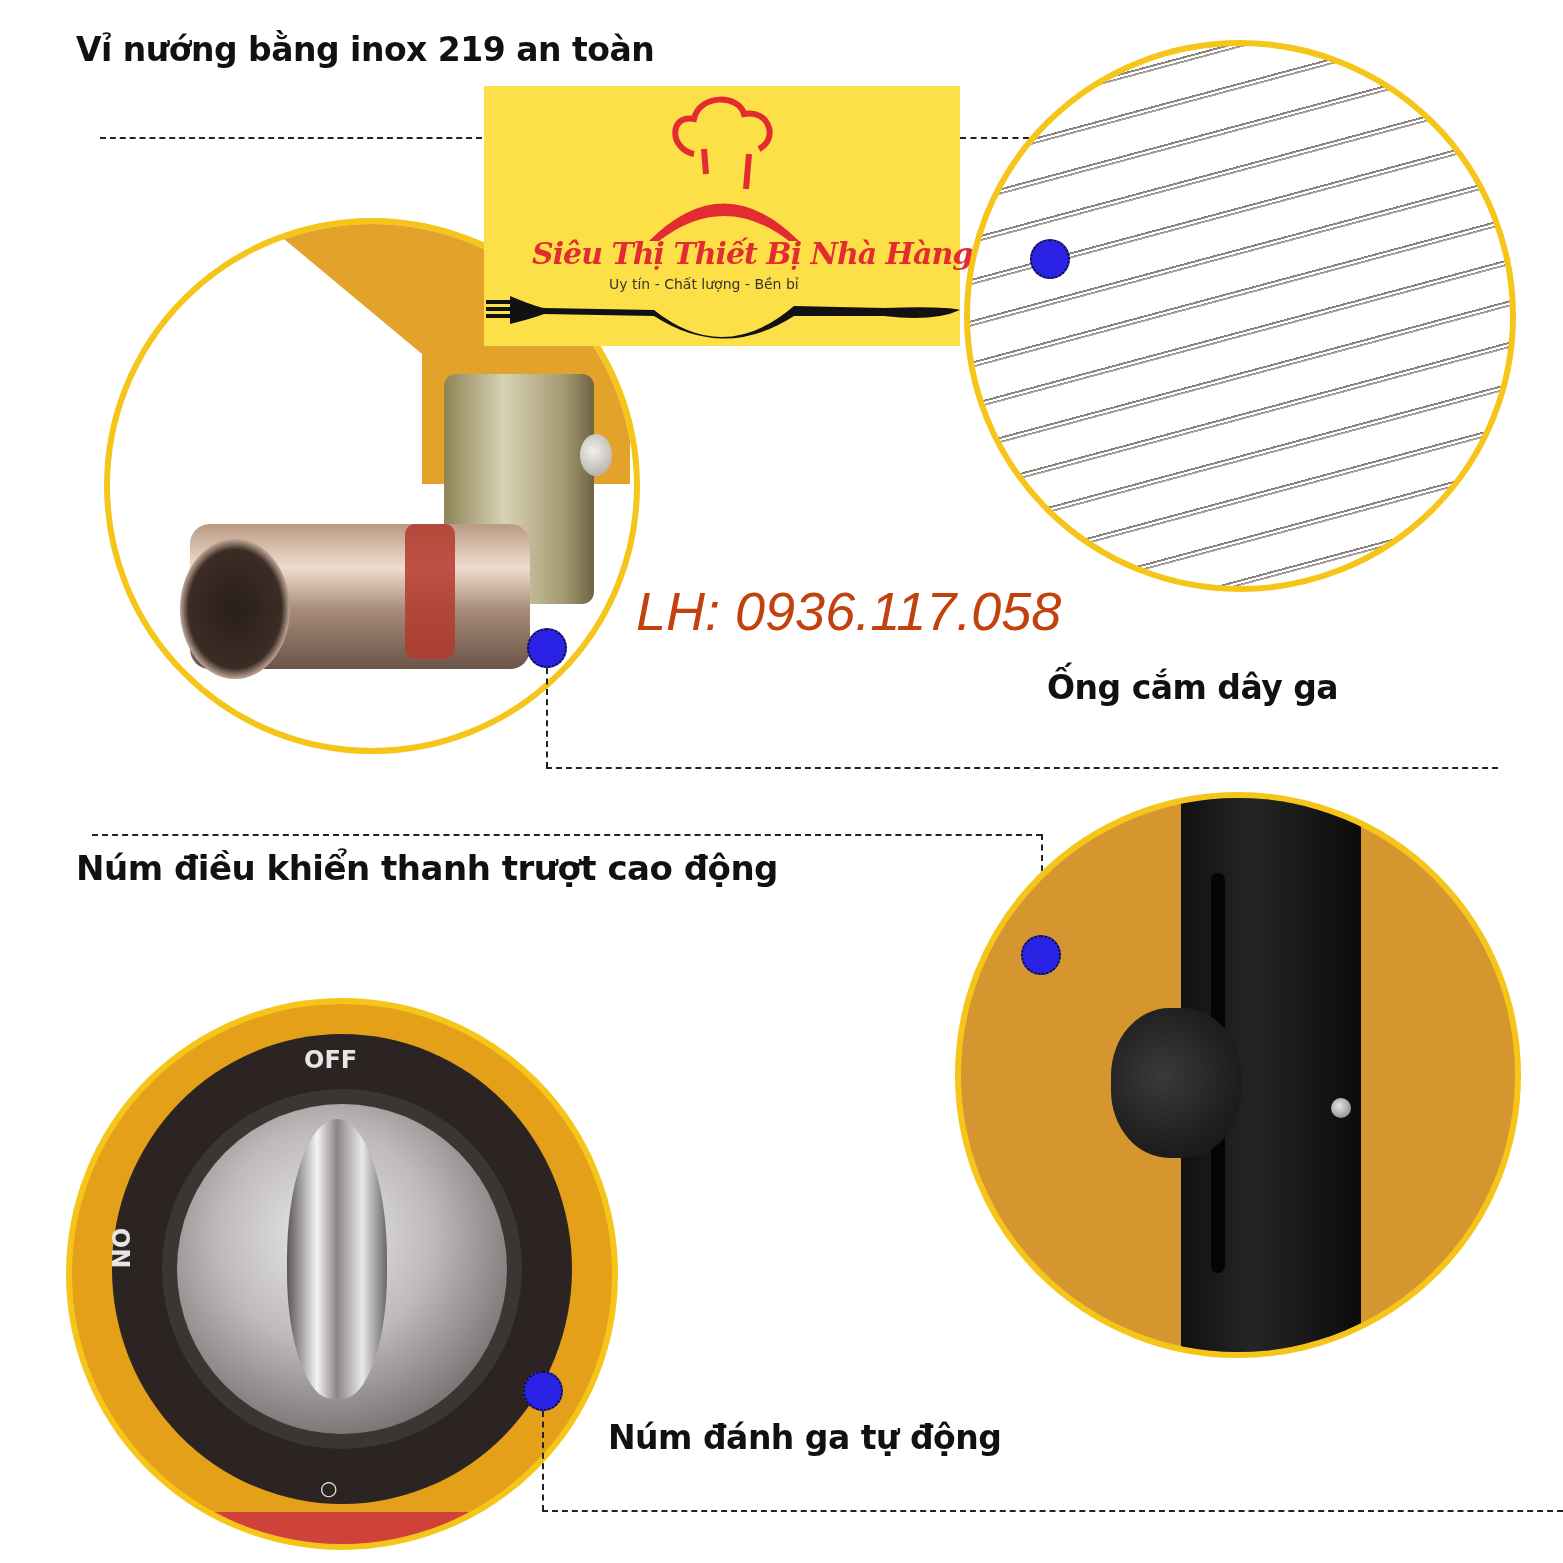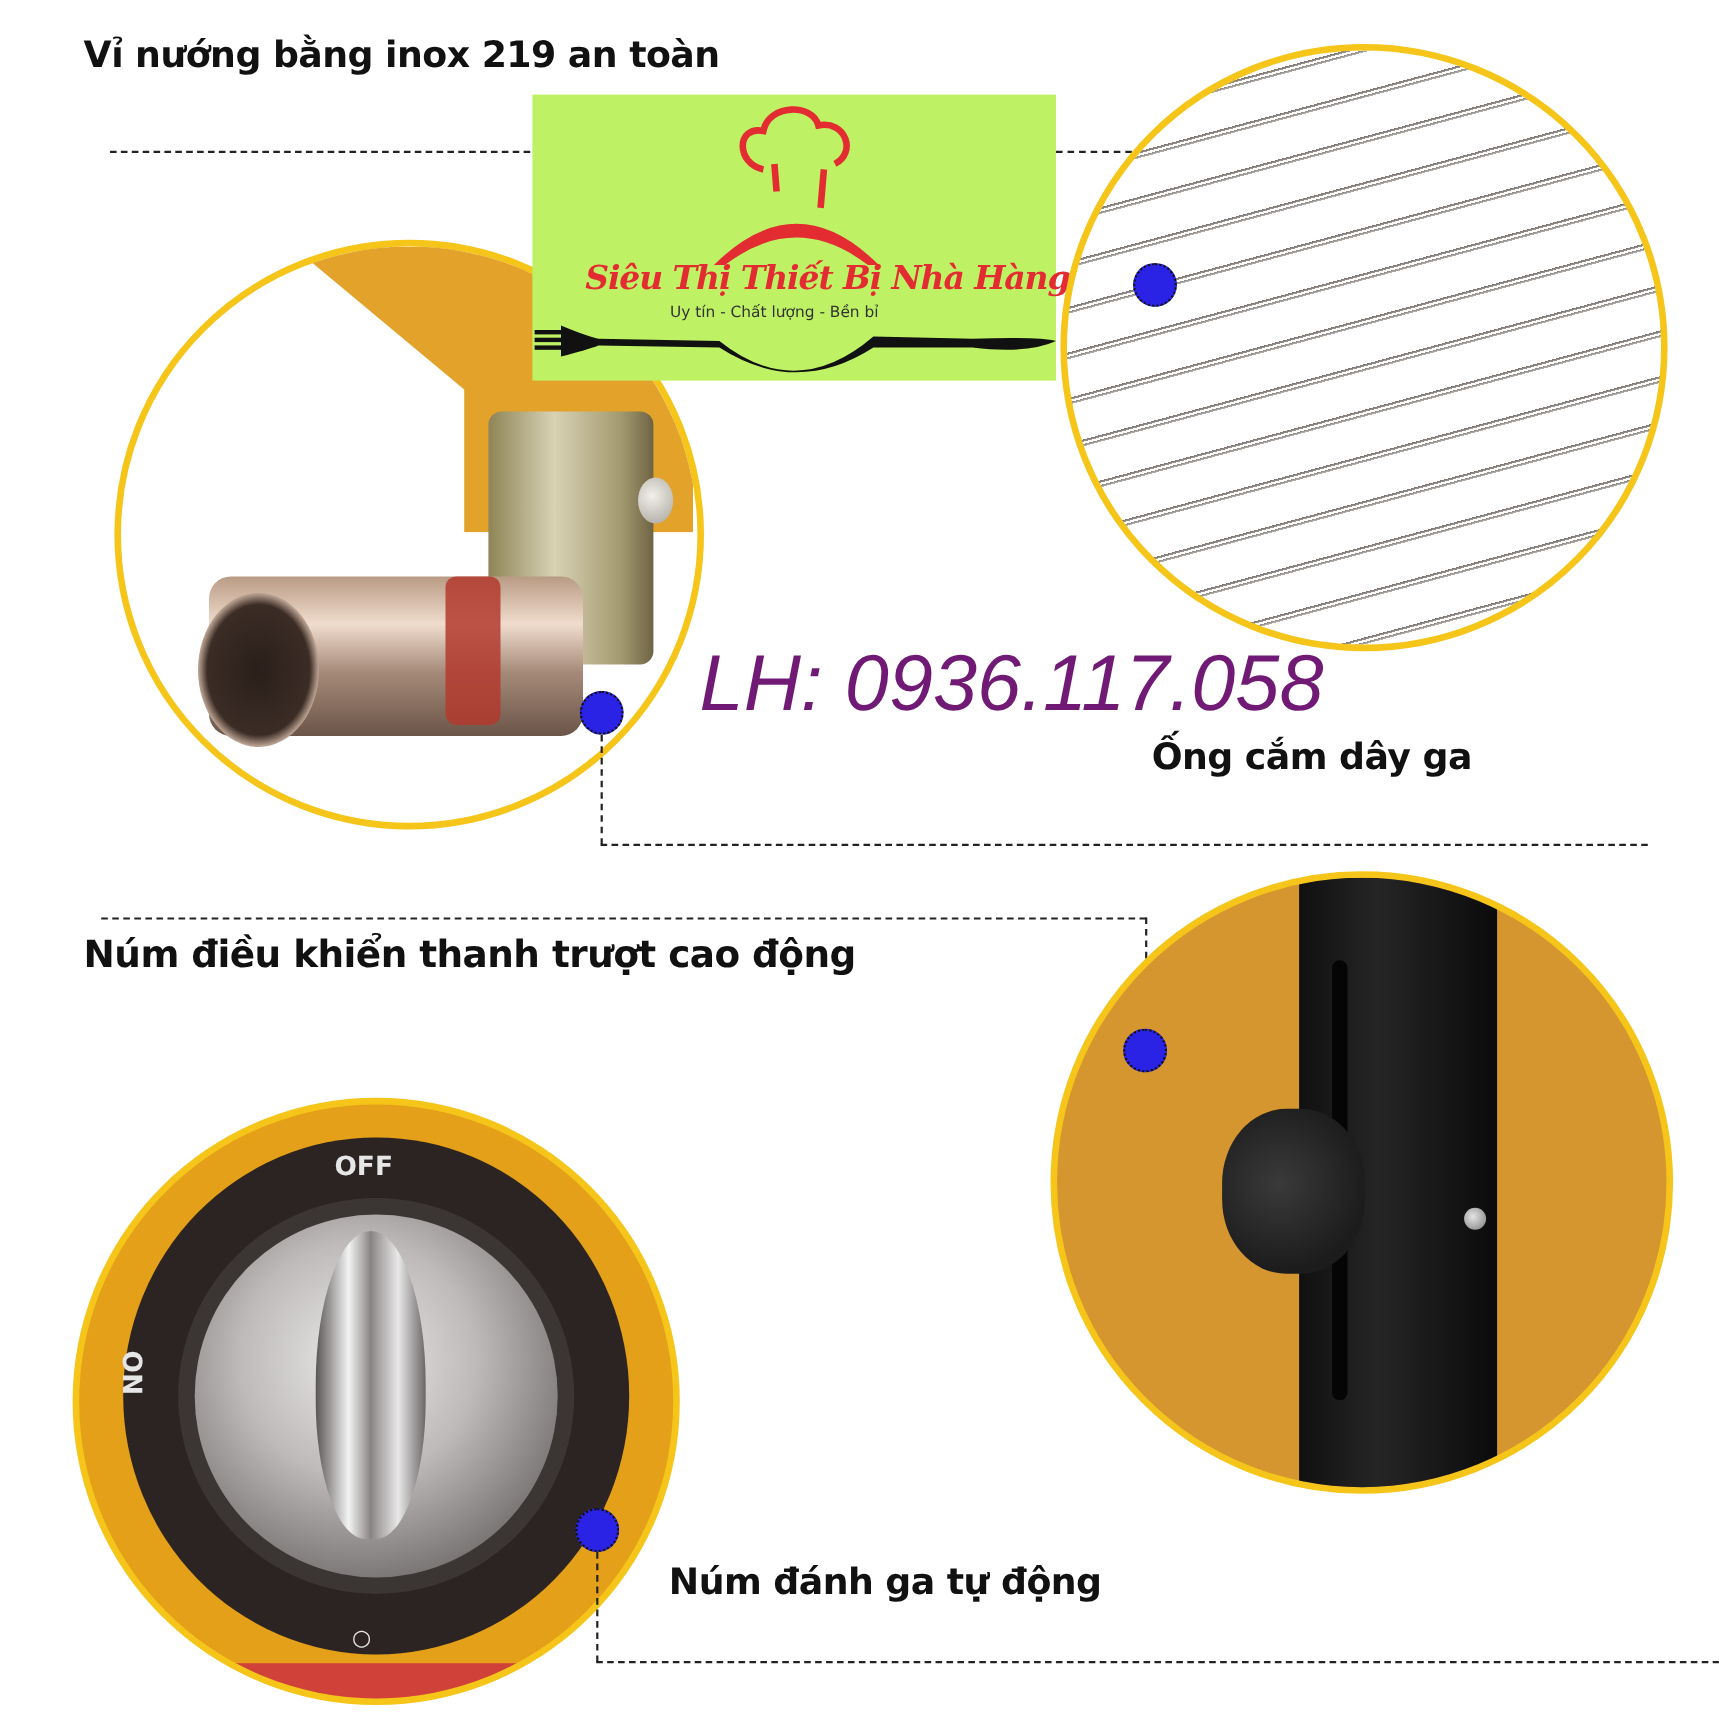--- a/index.html
+++ b/index.html
@@ -97,36 +97,36 @@
     position: absolute; border-radius: 50% 50% 45% 45%;
     background: linear-gradient(90deg, #5a5655 0%, #f3f3f3 30%, #8a8584 50%, #e8e8e8 75%, #6b6766 100%);
   }
   .knob .red-band { position: absolute; background: #d0413a; }
   .dial-text {
     position: absolute; color: #e6e6e6; font-weight: bold;
     font-family: "DejaVu Sans", sans-serif;
   }
 
   
-  .logo-box { position: absolute; background: #bef264; }
+  .logo-box { position: absolute; background: #fde047; }
   .logo-title {
     position: absolute;
     font-family: "DejaVu Serif", serif;
     font-style: italic; font-weight: bold;
     color: #e32b32; font-size: 30px; white-space: nowrap; letter-spacing: -1px;
   }
   .logo-tag {
     position: absolute; font-family: "DejaVu Sans", sans-serif;
     font-size: 14px; color: #333; white-space: nowrap;
   }
 
   .phone {
     position: absolute;
     font-family: "Liberation Sans", sans-serif;
-    font-style: italic; font-size: 72px; color: #701a75; white-space: nowrap;
+    font-style: italic; font-size: 54px; color: #c2410c; white-space: nowrap;
   }
 </style>
 </head>
 <body>
 
 <div class="label" style="left:76px; top:30px; font-size:33px;">Vỉ nướng bằng inox 219 an toàn</div>
 <div class="dash-h" style="left:100px; top:137px; width:382px;"></div>
 <div class="dash-h" style="left:960px; top:137px; width:90px;"></div>
 <div class="dash-v" style="left:1049px; top:137px; height:112px;"></div>
 

